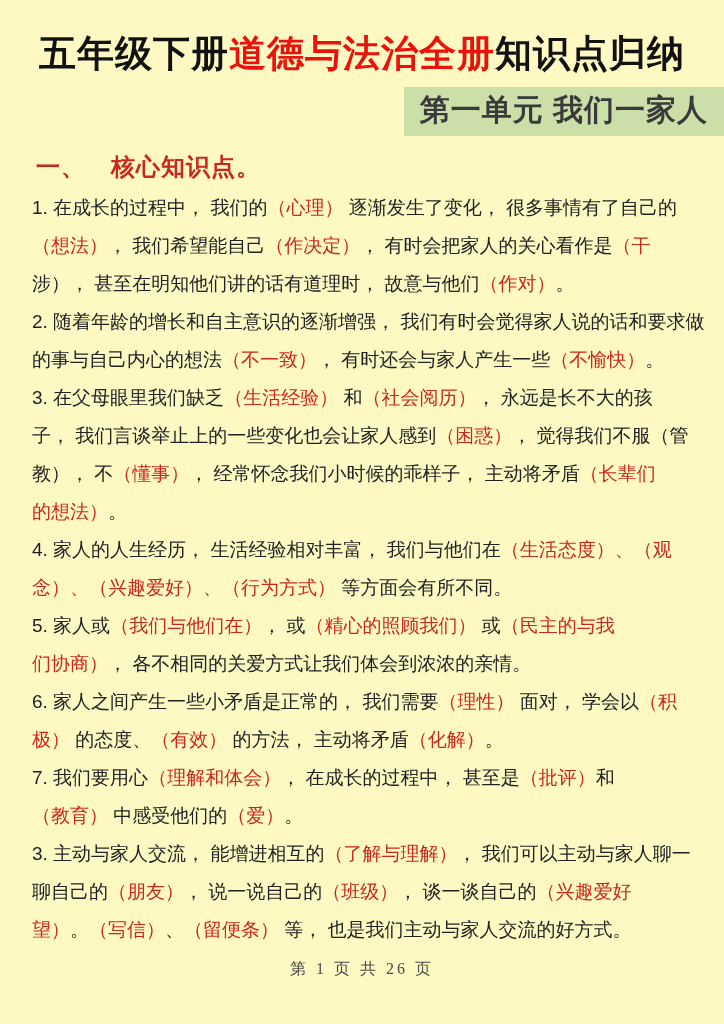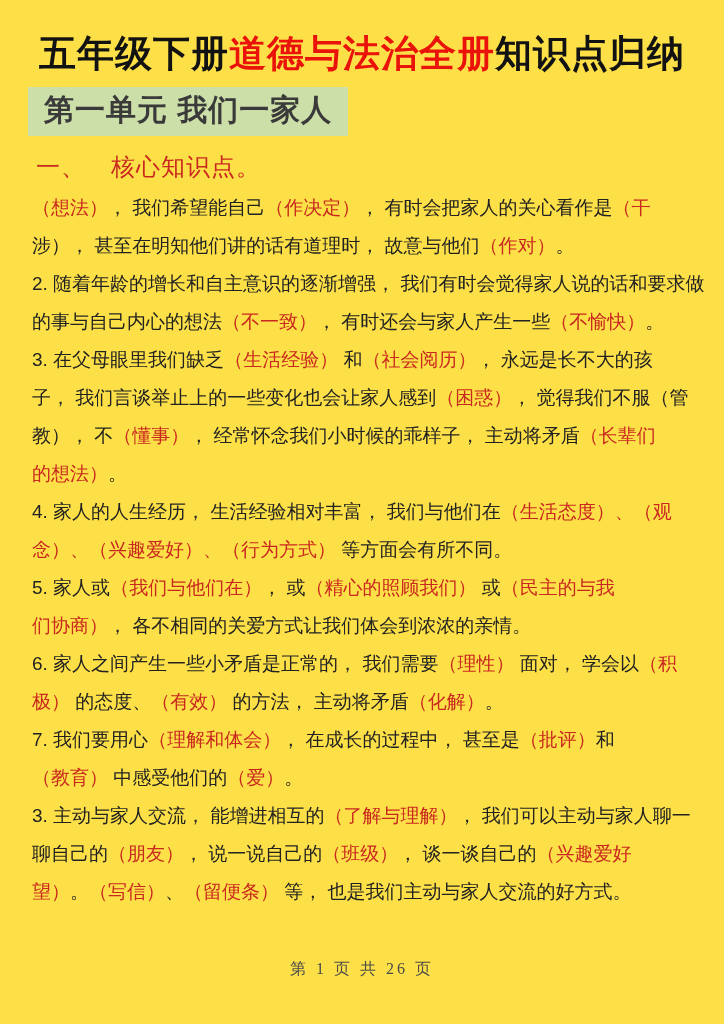--- a/index.html
+++ b/index.html
@@ -1,33 +1,33 @@
 <!DOCTYPE html>
 <html><head>
 <meta charset="utf-8">
 <style>
   html,body{margin:0;padding:0;background:#e9e9e9;}
   .page{
-    width:724px;height:1024px;margin:0 auto;background:#fde047;
+    width:724px;height:1024px;margin:0 auto;background:#fef9c3;
     font-family:"Liberation Sans",sans-serif;position:relative;overflow:hidden;
     --title-red:#e9130b;--answer-red:#c9281f;--banner-bg:#cddfa8;
   }
   .title{
     text-align:center;padding-top:30px;font-size:37px;font-weight:bold;
     color:#121212;letter-spacing:1px;line-height:1.3;white-space:nowrap;
   }
   .title .seg-red{color:var(--title-red);}
-  .banner-wrap{text-align:left;margin-top:9px;padding-left:28px;}
+  .banner-wrap{text-align:right;margin-top:9px;padding-left:28px;}
   .banner{
     display:inline-block;background:var(--banner-bg);color:#3a3a3a;
     font-size:30px;font-weight:bold;padding:3px 16px 5px 16px;letter-spacing:1px;
   }
   .section-heading{
     margin:15px 0 0 36px;color:var(--answer-red);
-    font-size:24px;font-weight:normal;letter-spacing:1px;
+    font-size:24px;font-weight:bold;letter-spacing:1px;
   }
   .body-text{
     margin:6px 30px 0 32px;font-size:19px;line-height:38px;color:#222222;
   }
   .para{margin:0;}
   .line{white-space:nowrap;}
   .seg-r{color:var(--answer-red);}
   .footer{
     position:absolute;bottom:44px;left:0;width:100%;text-align:center;
     font-family:"Liberation Serif",serif;font-size:16px;color:#4a4a4a;letter-spacing:3px;
@@ -41,20 +41,21 @@
   <div class="title"><span class="seg-b">五年级下册</span><span class="seg-r seg-red">道德与法治全册</span><span class="seg-b">知识点归纳</span></div>
 
   <div class="banner-wrap">
     <span class="banner">第一单元  我们一家人</span>
   </div>
 
   <div class="section-heading">一、　核心知识点。</div>
 
   <div class="body-text">
       <div class="para">
+        <div class="line"><span class="seg-b">1.  在成长的过程中， 我们的</span><span class="seg-r seg-red">（心理）</span><span class="seg-b"> 逐渐发生了变化， 很多事情有了自己的</span></div>
         <div class="line"><span class="seg-r seg-red">（想法）</span><span class="seg-b">， 我们希望能自己</span><span class="seg-r seg-red">（作决定）</span><span class="seg-b">， 有时会把家人的关心看作是</span><span class="seg-r seg-red">（干</span></div>
         <div class="line"><span class="seg-b">涉）， 甚至在明知他们讲的话有道理时， 故意与他们</span><span class="seg-r seg-red">（作对）</span><span class="seg-b">。</span></div>
       </div>
       <div class="para">
         <div class="line"><span class="seg-b">2.  随着年龄的增长和自主意识的逐渐增强， 我们有时会觉得家人说的话和要求做</span></div>
         <div class="line"><span class="seg-b">的事与自己内心的想法</span><span class="seg-r seg-red">（不一致）</span><span class="seg-b">， 有时还会与家人产生一些</span><span class="seg-r seg-red">（不愉快）</span><span class="seg-b">。</span></div>
       </div>
       <div class="para">
         <div class="line"><span class="seg-b">3. 在父母眼里我们缺乏</span><span class="seg-r seg-red">（生活经验）</span><span class="seg-b"> 和</span><span class="seg-r seg-red">（社会阅历）</span><span class="seg-b">， 永远是长不大的孩</span></div>
         <div class="line"><span class="seg-b">子， 我们言谈举止上的一些变化也会让家人感到</span><span class="seg-r seg-red">（困惑）</span><span class="seg-b">， 觉得我们不服（管</span></div>

